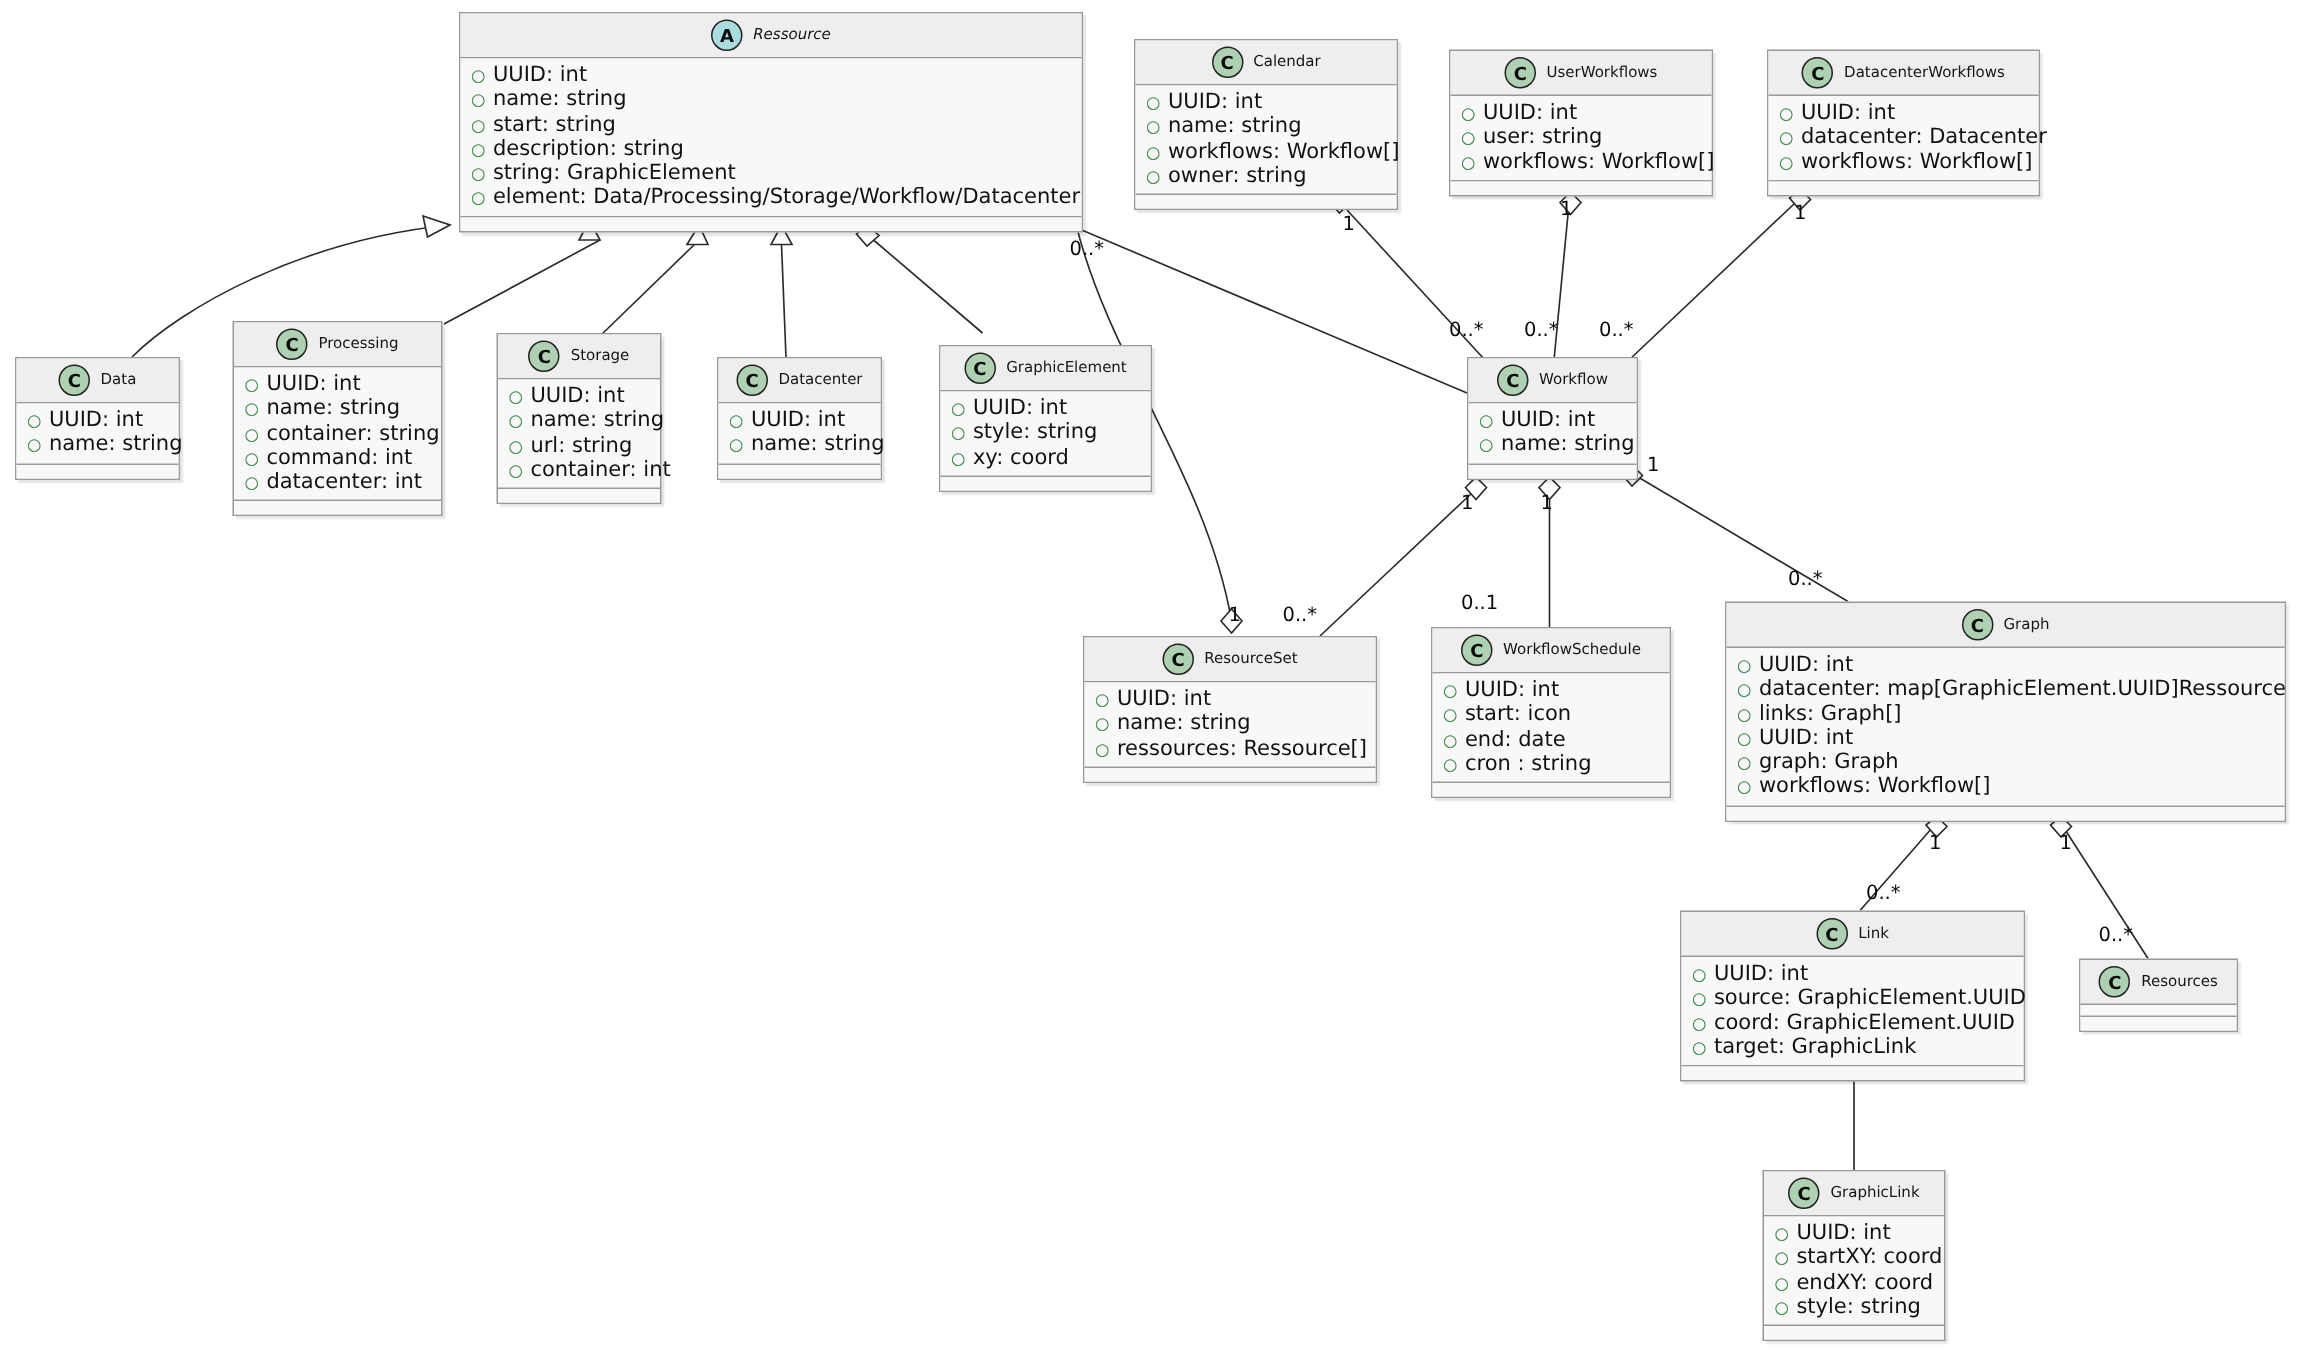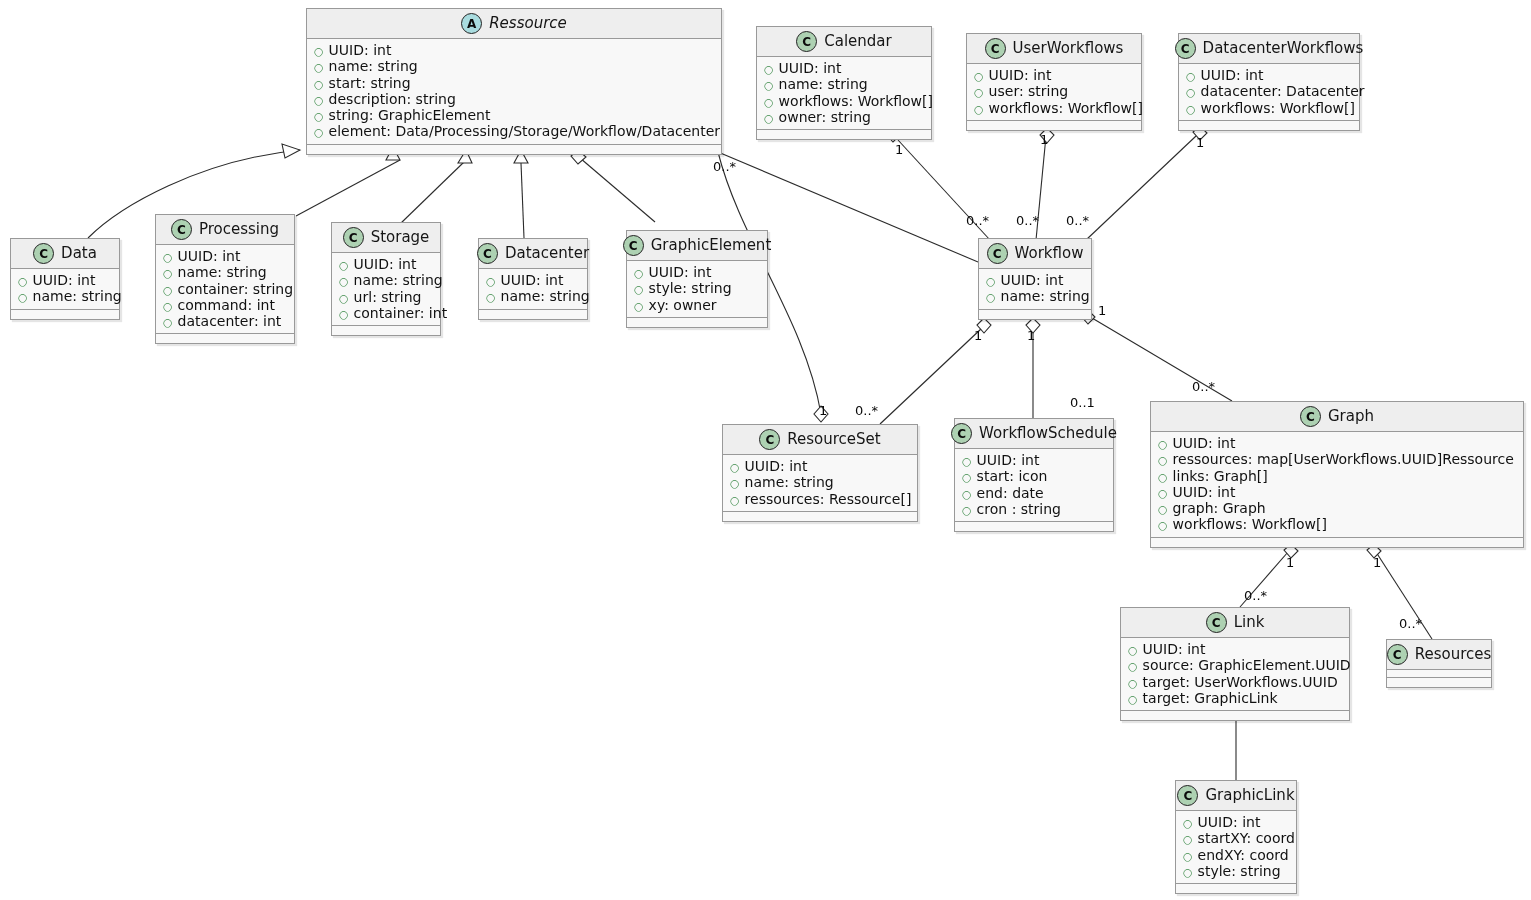--- a/index.html
+++ b/index.html
@@ -6,21 +6,21 @@
   body{font-family:"DejaVu Sans","Liberation Sans",sans-serif;}
   #canvas{position:relative;width:1531px;height:900px;background:#ffffff;overflow:hidden;}
   svg#wires{position:absolute;left:0;top:0;width:1531px;height:900px;pointer-events:none;}
 
   .umlclass{position:absolute;box-sizing:border-box;border:1px solid #999999;
     background:#f8f8f8;box-shadow:2px 2px 1px rgba(0,0,0,0.10);}
   .uml-head{display:flex;align-items:center;justify-content:center;gap:7px;
     padding:4px 9px 4px 9px;background:#eeeeee;border-bottom:1px solid #999999;
     font-size:15px;color:#151515;white-space:nowrap;}
   .uml-head.abstract .cname{font-style:italic;}
-  .cname{font-size:15px;line-height:17px;}
+  .cname{font-size:10px;line-height:17px;}
   .stereo{width:19px;height:19px;border-radius:50%;border:1.4px solid #1d1d1d;
     display:inline-flex;align-items:center;justify-content:center;
     font-size:12px;font-weight:bold;line-height:1;flex:0 0 auto;}
   .stereo.c{background:#add1b2;color:#0b0b0b;border-color:#222;}
   .stereo.a{background:#a9dcdf;color:#0b0b0b;border-color:#222;}
   .uml-attrs{padding:3px 8px 4px 7px;background:#f8f8f8;border-bottom:1px solid #999999;}
   .uml-attrs.empty{padding:0;height:7px;}
   .attr{font-size:14px;line-height:16.3px;color:#111;white-space:nowrap;
     display:flex;align-items:baseline;gap:5px;}
   .vis{color:#3d8b4a;font-size:11px;line-height:11px;}
@@ -281,21 +281,21 @@
         <div class="attr">
           <span class="vis">○</span>
           <span>UUID: int</span>
         </div>
         <div class="attr">
           <span class="vis">○</span>
           <span>style: string</span>
         </div>
         <div class="attr">
           <span class="vis">○</span>
-          <span>xy: owner</span>
+          <span>xy: coord</span>
         </div>
       </div>
       <div class="uml-foot"></div>
     </div>
     <div class="umlclass" style="left: 978px; top: 238px; width: 114px;">
       <div class="uml-head">
         <span class="stereo c">C</span>
         <span class="cname">Workflow</span>
       </div>
       <div class="uml-attrs">
@@ -361,21 +361,21 @@
         <span class="stereo c">C</span>
         <span class="cname">Graph</span>
       </div>
       <div class="uml-attrs">
         <div class="attr">
           <span class="vis">○</span>
           <span>UUID: int</span>
         </div>
         <div class="attr">
           <span class="vis">○</span>
-          <span>ressources: map[UserWorkflows.UUID]Ressource</span>
+          <span>datacenter: map[GraphicElement.UUID]Ressource</span>
         </div>
         <div class="attr">
           <span class="vis">○</span>
           <span>links: Graph[]</span>
         </div>
         <div class="attr">
           <span class="vis">○</span>
           <span>UUID: int</span>
         </div>
         <div class="attr">
@@ -398,21 +398,21 @@
         <div class="attr">
           <span class="vis">○</span>
           <span>UUID: int</span>
         </div>
         <div class="attr">
           <span class="vis">○</span>
           <span>source: GraphicElement.UUID</span>
         </div>
         <div class="attr">
           <span class="vis">○</span>
-          <span>target: UserWorkflows.UUID</span>
+          <span>coord: GraphicElement.UUID</span>
         </div>
         <div class="attr">
           <span class="vis">○</span>
           <span>target: GraphicLink</span>
         </div>
       </div>
       <div class="uml-foot"></div>
     </div>
     <div class="umlclass" style="left: 1386px; top: 639px; width: 106px;">
       <div class="uml-head">
@@ -450,21 +450,21 @@
     <div class="mult" style="left: 713px; top: 160px;">0..*</div>
     <div class="mult" style="left: 895px; top: 143px;">1</div>
     <div class="mult" style="left: 1040px; top: 133px;">1</div>
     <div class="mult" style="left: 1196px; top: 136px;">1</div>
     <div class="mult" style="left: 966px; top: 214px;">0..*</div>
     <div class="mult" style="left: 1016px; top: 214px;">0..*</div>
     <div class="mult" style="left: 1066px; top: 214px;">0..*</div>
     <div class="mult" style="left: 974px; top: 329px;">1</div>
     <div class="mult" style="left: 1027px; top: 329px;">1</div>
     <div class="mult" style="left: 1098px; top: 304px;">1</div>
-    <div class="mult" style="left: 1070px; top: 396px; text-align: center;">0..1</div>
+    <div class="mult" style="left: 974px; top: 396px; text-align: center;">0..1</div>
     <div class="mult" style="left: 819px; top: 404px;">1</div>
     <div class="mult" style="left: 855px; top: 404px;">0..*</div>
     <div class="mult" style="left: 1192px; top: 380px;">0..*</div>
     <div class="mult" style="left: 1286px; top: 556px;">1</div>
     <div class="mult" style="left: 1373px; top: 556px;">1</div>
     <div class="mult" style="left: 1244px; top: 589px;">0..*</div>
     <div class="mult" style="left: 1399px; top: 617px;">0..*</div>
   </div>
 
 </body></html>

